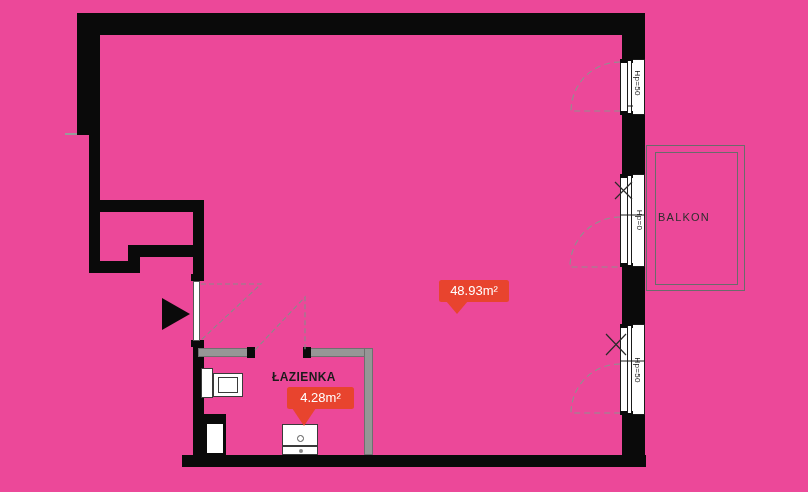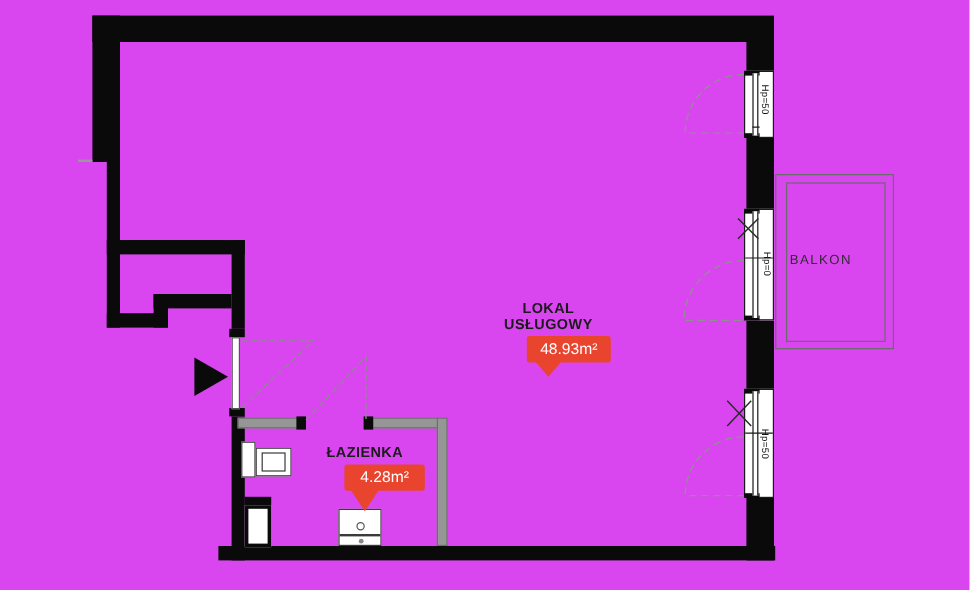--- a/index.html
+++ b/index.html
@@ -1,16 +1,16 @@
 <!DOCTYPE html>
 <html><head>
 <meta charset="utf-8">
 <style>
   html,body{margin:0;padding:0;background:#fff;}
-  #plan{position:relative;width:808px;height:492px;background:#d946ef;overflow:hidden;
+  #plan{position:relative;width:808px;height:492px;background:#ec4899;overflow:hidden;
         font-family:"Liberation Sans","DejaVu Sans",sans-serif;}
   #plan *{box-sizing:border-box;}
   .abs{position:absolute;}
   .w{position:absolute;background:#0a0a0a;}           
   .g{position:absolute;background:#969696;border:1px solid #6f6f6f;} 
   .win{position:absolute;left:620px;width:25px;background:#fff;border:1.5px solid #1a1a1a;}
   .glass{position:absolute;left:6px;top:1px;bottom:1px;width:5px;
          border-left:1px solid #1a1a1a;border-right:1px solid #1a1a1a;background:#fff;}
   .sillcap{position:absolute;left:-1px;width:13px;height:4px;background:#0a0a0a;}
   .hp{position:absolute;width:60px;height:10px;font-size:8px;line-height:10px;color:#111;
@@ -108,24 +108,20 @@
     <path d="M620,364 A49,49 0 0 0 571,413 L620,413" fill="none" stroke="#909090" stroke-width="1.1" stroke-dasharray="6,4"></path>
 
     <path d="M615,182 L632,199 M632,182 L615,199" stroke="#2a2a2a" stroke-width="1.2" fill="none"></path>
     <path d="M606,334 L626,355 M626,334 L606,355" stroke="#2a2a2a" stroke-width="1.2" fill="none"></path>
 
     <path d="M621,215 H644 M621,361 H644 M627,106 H633" stroke="#1a1a1a" stroke-width="1" fill="none"></path>
 
     <path d="M65,134 H77" stroke="#9a9a9a" stroke-width="2" fill="none"></path>
   </svg>
 
-  <div class="roomlabel" style="left:397px;top:251px;width:120px;">
-    <div>LOKAL</div>
-    <div>USŁUGOWY</div>
-  </div>
   <div class="badge" style="left:423px;top:280px;width:70px;height:22px;">48.93m²</div>
   <div class="tail" style="left:446px;top:301px;border-left:11px solid transparent;border-right:11px solid transparent;border-top:13px solid #e8442e;"></div>
 
   <div class="roomlabel" style="left:254px;top:371px;width:100px;">ŁAZIENKA</div>
   <div class="badge" style="left:271px;top:387px;width:67px;height:22px;">4.28m²</div>
   <div class="tail" style="left:292px;top:408px;border-left:12px solid transparent;border-right:12px solid transparent;border-top:18px solid #e8442e;"></div>
 
 </div>
 
 </body></html>

